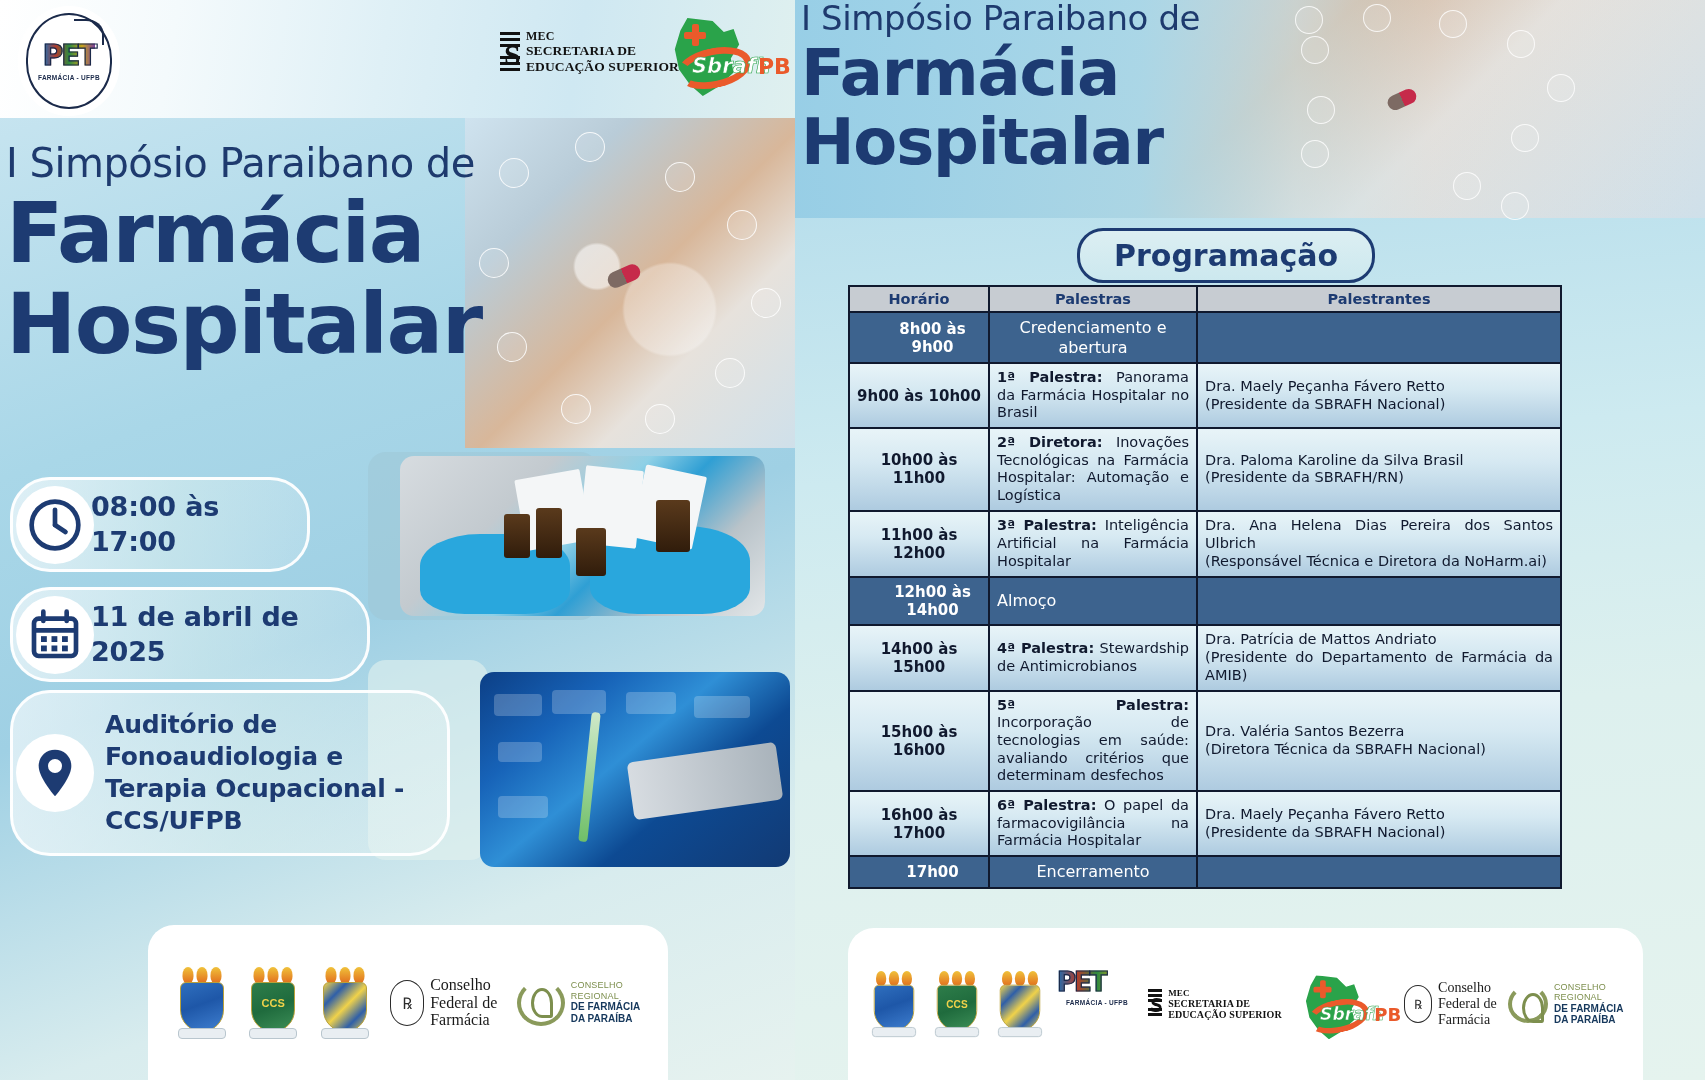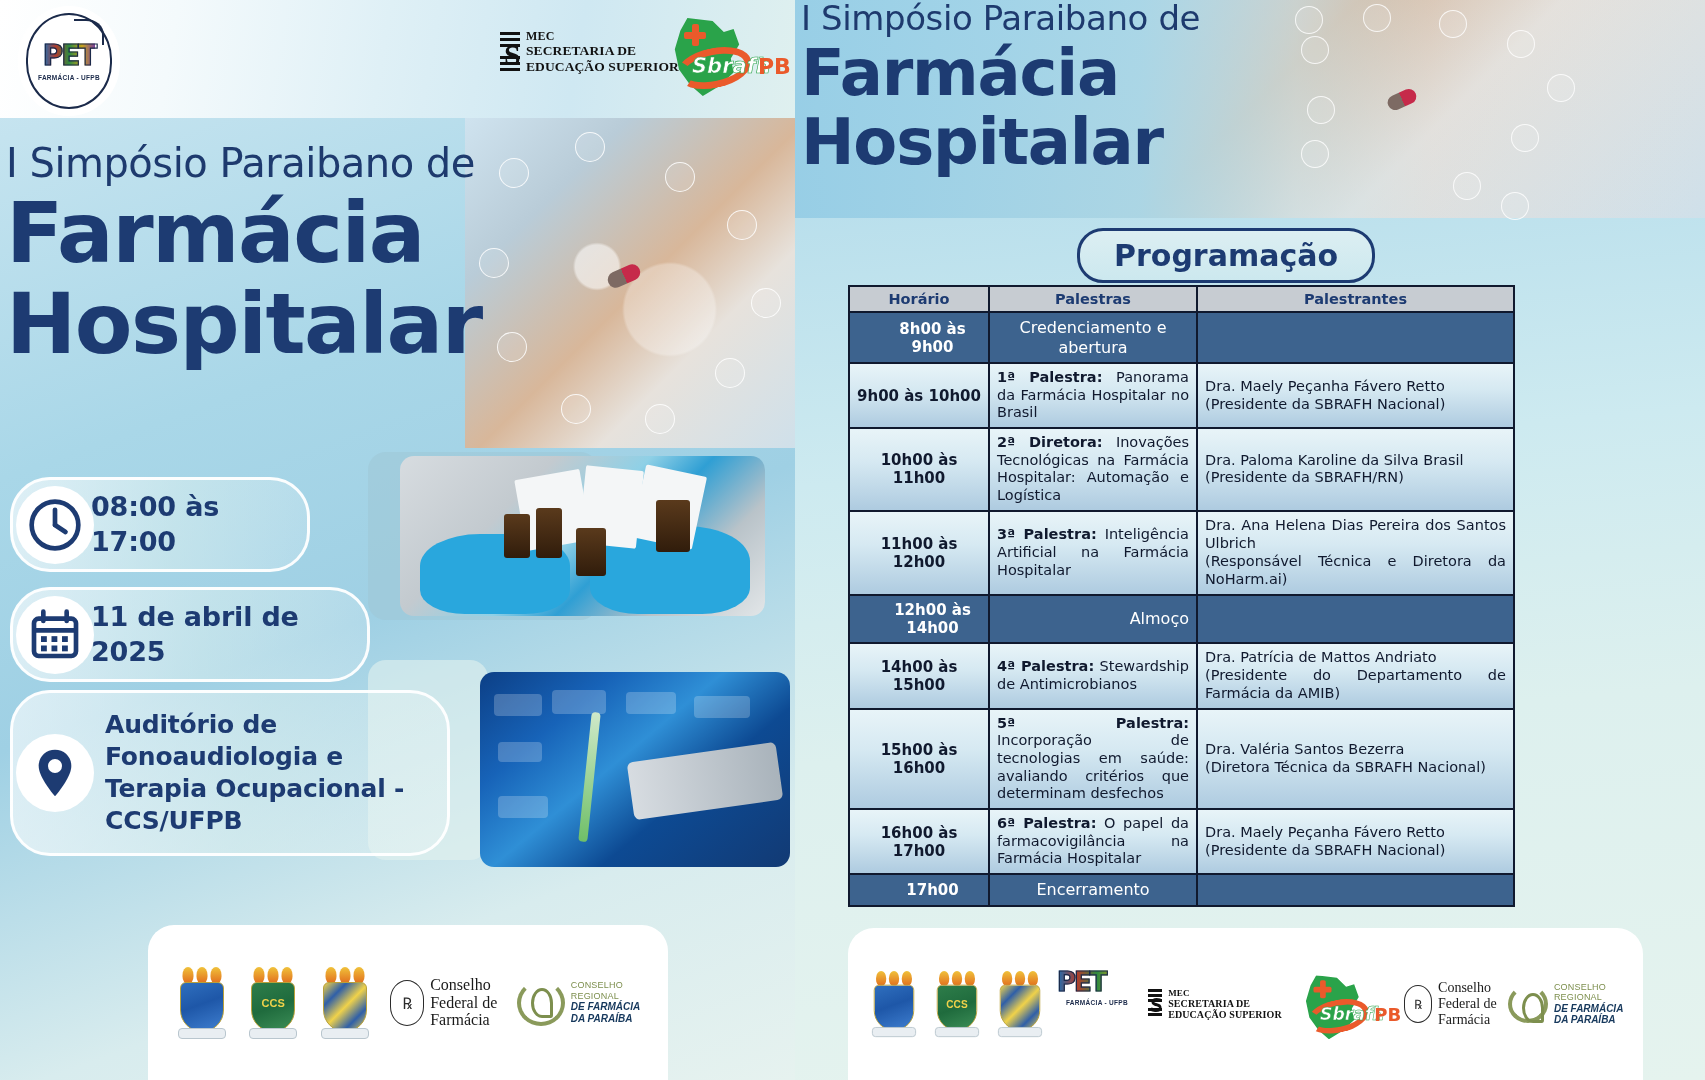--- a/index.html
+++ b/index.html
@@ -159,21 +159,21 @@
   .cff-txt { font-family: "Liberation Serif", serif; font-size: 16px; color: #1a1a1a; line-height: 1.12; }
 
   .crf-logo { display: flex; align-items: center; gap: 6px; }
   .crf-mark { width: 48px; height: 46px; position: relative; }
   .crf-mark .wreath { position:absolute; inset:0; border: 4px solid #8a9a5b; border-radius: 50%;
      border-top-color: transparent; }
   .crf-mark .snake { position:absolute; left:14px; top:8px; width: 22px; height: 30px;
      border: 3px solid #7d8f4e; border-radius: 50% 50% 10% 50%; }
   .crf-txt { font-family: "Liberation Sans", sans-serif; line-height: 1.16; color: #1a3a5a; }
   .crf-txt .a { font-size: 9px; color: #7d8f4e; letter-spacing:.2px; }
-  .crf-txt .b { font-size: 10px; font-weight: bold; color: #16385c; font-style: italic; }
+  .crf-txt .b { font-size: 10px; font-weight: bold; color: #16385c; }
 
   
   .right-panel {
     position: absolute; left: 795px; top: 0; width: 910px; height: 1080px;
     background: linear-gradient(175deg,#a6d5e8 0%,#b9dfec 18%,#cdeaf0 42%,#ddf0ee 66%,#e5f3ee 100%);
     overflow: hidden;
   }
   .rp-hero {
     position: absolute; left: 0; top: 0; width: 910px; height: 218px;
     background:
@@ -202,21 +202,21 @@
     border-collapse: collapse; table-layout: fixed;
     border: 2.5px solid #10192e;
   }
   .sched-table td, .sched-table th { border: 2px solid #10192e; padding: 5px 7px; vertical-align: middle; }
   .sched-table th {
     background: #c7ccd2; color: #1d3b72; font-family:"DejaVu Sans", sans-serif;
     font-weight: bold; font-size: 14.5px; text-align: center; padding: 4px 4px;
   }
   .col-h { width: 140px; margin-top: 36px; }
   .col-p { width: 208px; }
-  .col-s { width: 317px; }
+  .col-s { width: 364px; }
 
   .r-dark td { background: #3d638e; color: #ffffff; }
   .r-dark .c-time { font-family:"DejaVu Sans", sans-serif; font-weight: bold; font-size: 15px; text-align:center;padding-left:34px; }
   .r-dark .c-pal  { font-family:"DejaVu Sans", sans-serif; font-size: 16px; text-align:center; font-weight: 500; }
 
   .r-light td { background: linear-gradient(180deg,#e8f4f8 0%,#d6e9f2 40%,#aecbe0 100%); color:#10192e; }
   .c-time { font-family:"DejaVu Sans", sans-serif; font-weight: bold; font-size: 15px; text-align:center; }
   .c-pal  { font-family:"DejaVu Sans", sans-serif; font-size: 14.5px; text-align: justify; line-height: 1.22; }
   .c-pal b { font-weight: bold; }
   .c-spk  { font-family:"DejaVu Sans", sans-serif; font-size: 14.5px; line-height: 1.24; text-align: justify; }
@@ -472,21 +472,21 @@
         <tr class="r-light">
           <td class="c-time">11h00 às 12h00</td>
           <td class="c-pal"><b>3ª Palestra:</b><span> Inteligência Artificial na Farmácia Hospitalar</span></td>
           <td class="c-spk">
               <span class="nm">Dra. Ana Helena Dias Pereira dos Santos Ulbrich</span>
               <span class="rl">(Responsável Técnica e Diretora da NoHarm.ai)</span>
             </td>
         </tr>
         <tr class="r-dark">
           <td class="c-time">12h00 às 14h00</td>
-          <td class="c-pal" style="text-align:right">Almoço</td>
+          <td class="c-pal" style="text-align:left">Almoço</td>
           <td class="c-spk"></td>
         </tr>
         <tr class="r-light">
           <td class="c-time">14h00 às 15h00</td>
           <td class="c-pal"><b>4ª Palestra:</b><span> Stewardship de Antimicrobianos</span></td>
           <td class="c-spk">
               <span class="nm">Dra. Patrícia de Mattos Andriato</span>
               <span class="rl">(Presidente do Departamento de Farmácia da AMIB)</span>
             </td>
         </tr>

